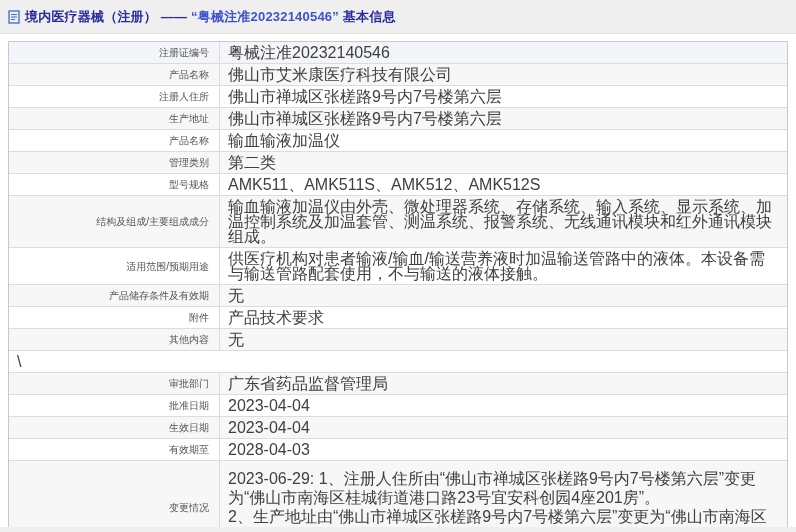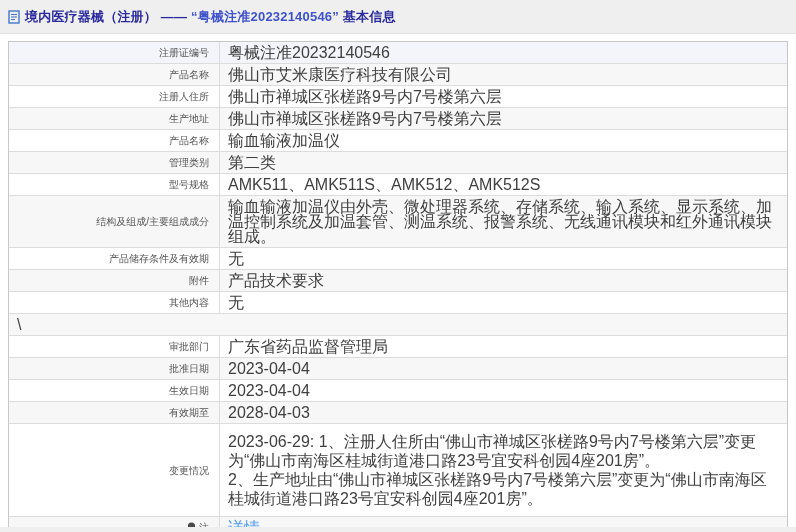--- a/index.html
+++ b/index.html
@@ -105,20 +105,28 @@
     <div class="table-row">
       <div class="label-cell">
         <span>结构及组成/主要组成成分</span>
       </div>
       <div class="value-cell">
         <span>输血输液加温仪由外壳、微处理器系统、存储系统、输入系统、显示系统、加温控制系统及加温套管、测温系统、报警系统、无线通讯模块和红外通讯模块组成。</span>
       </div>
     </div>
     <div class="table-row">
       <div class="label-cell">
+        <span>适用范围/预期用途</span>
+      </div>
+      <div class="value-cell">
+        <span>供医疗机构对患者输液/输血/输送营养液时加温输送管路中的液体。本设备需与输送管路配套使用，不与输送的液体接触。</span>
+      </div>
+    </div>
+    <div class="table-row">
+      <div class="label-cell">
         <span>产品储存条件及有效期</span>
       </div>
       <div class="value-cell">
         <span>无</span>
       </div>
     </div>
     <div class="table-row">
       <div class="label-cell">
         <span>附件</span>
       </div>

